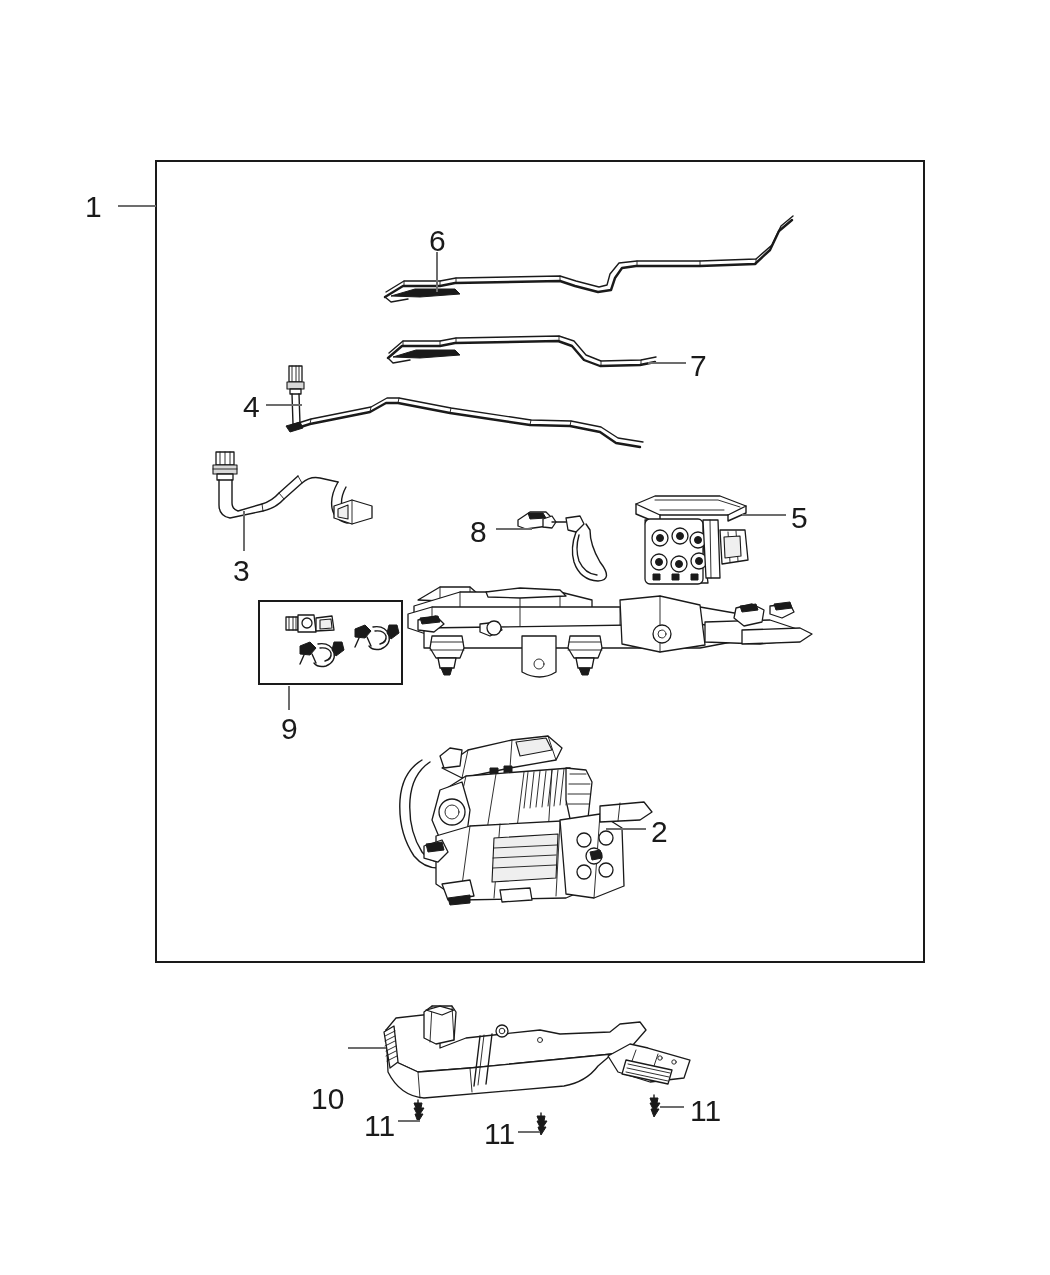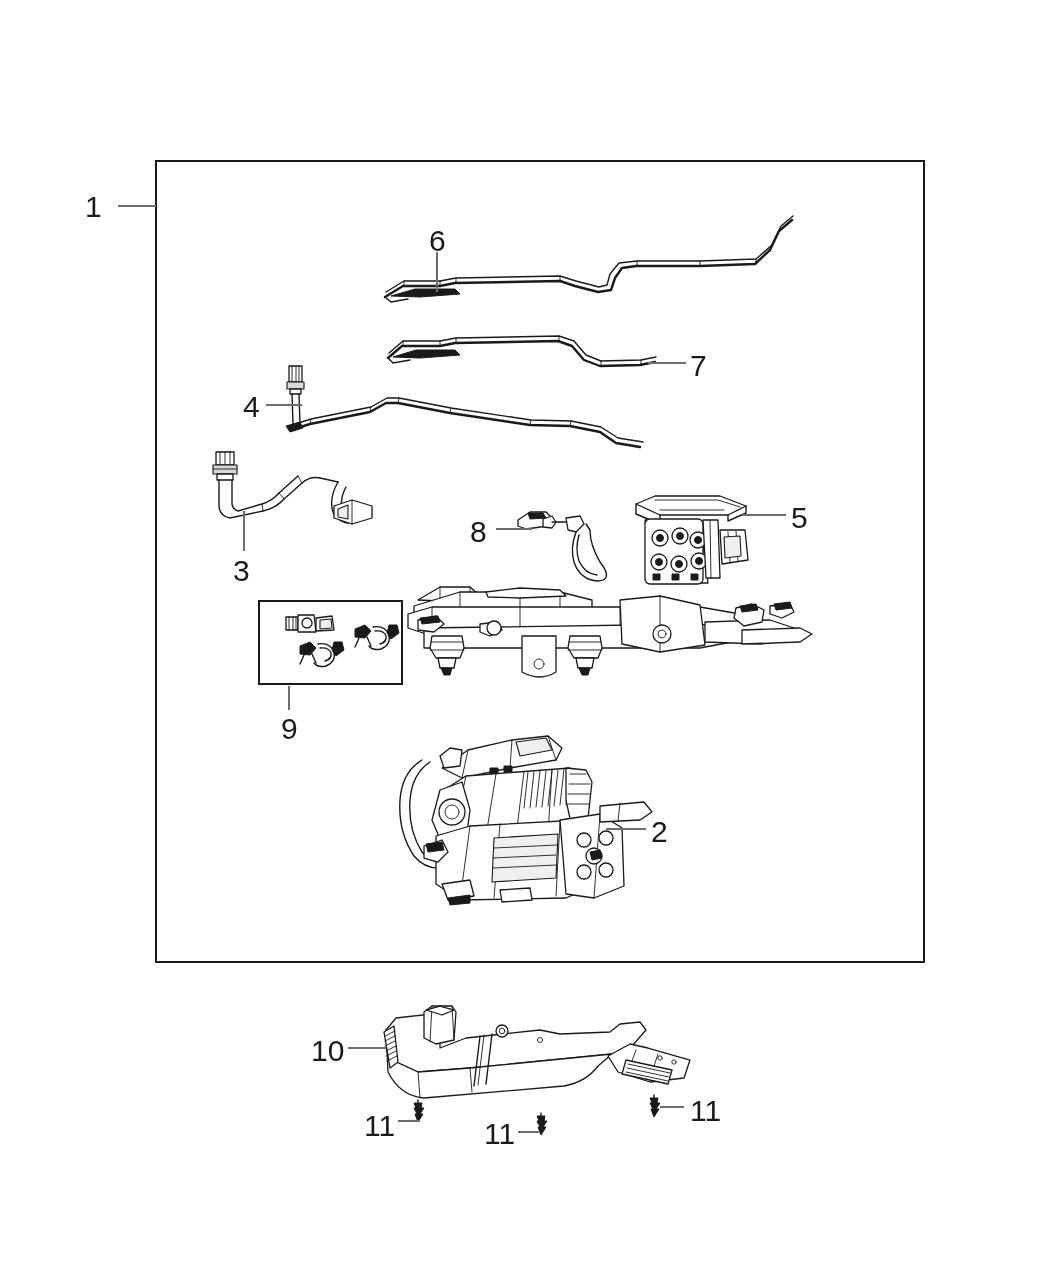--- a/index.html
+++ b/index.html
@@ -353,19 +353,19 @@
   <div id="callout-layer">
       <div class="callout" style="left: 85px; top: 192px;">1</div>
       <div class="callout" style="left: 429px; top: 226px;">6</div>
       <div class="callout" style="left: 690px; top: 351px;">7</div>
       <div class="callout" style="left: 243px; top: 392px;">4</div>
       <div class="callout" style="left: 233px; top: 556px;">3</div>
       <div class="callout" style="left: 470px; top: 517px;">8</div>
       <div class="callout" style="left: 791px; top: 503px;">5</div>
       <div class="callout" style="left: 281px; top: 714px;">9</div>
       <div class="callout" style="left: 651px; top: 817px;">2</div>
-      <div class="callout" style="left: 311px; top: 1036px;">10</div>
+      <div class="callout" style="left: 311px; top: 1084px;">10</div>
       <div class="callout" style="left: 364px; top: 1111px;">11</div>
       <div class="callout" style="left: 484px; top: 1119px;">11</div>
       <div class="callout" style="left: 690px; top: 1096px;">11</div>
     </div>
 
 </div>
 
 </body></html>

